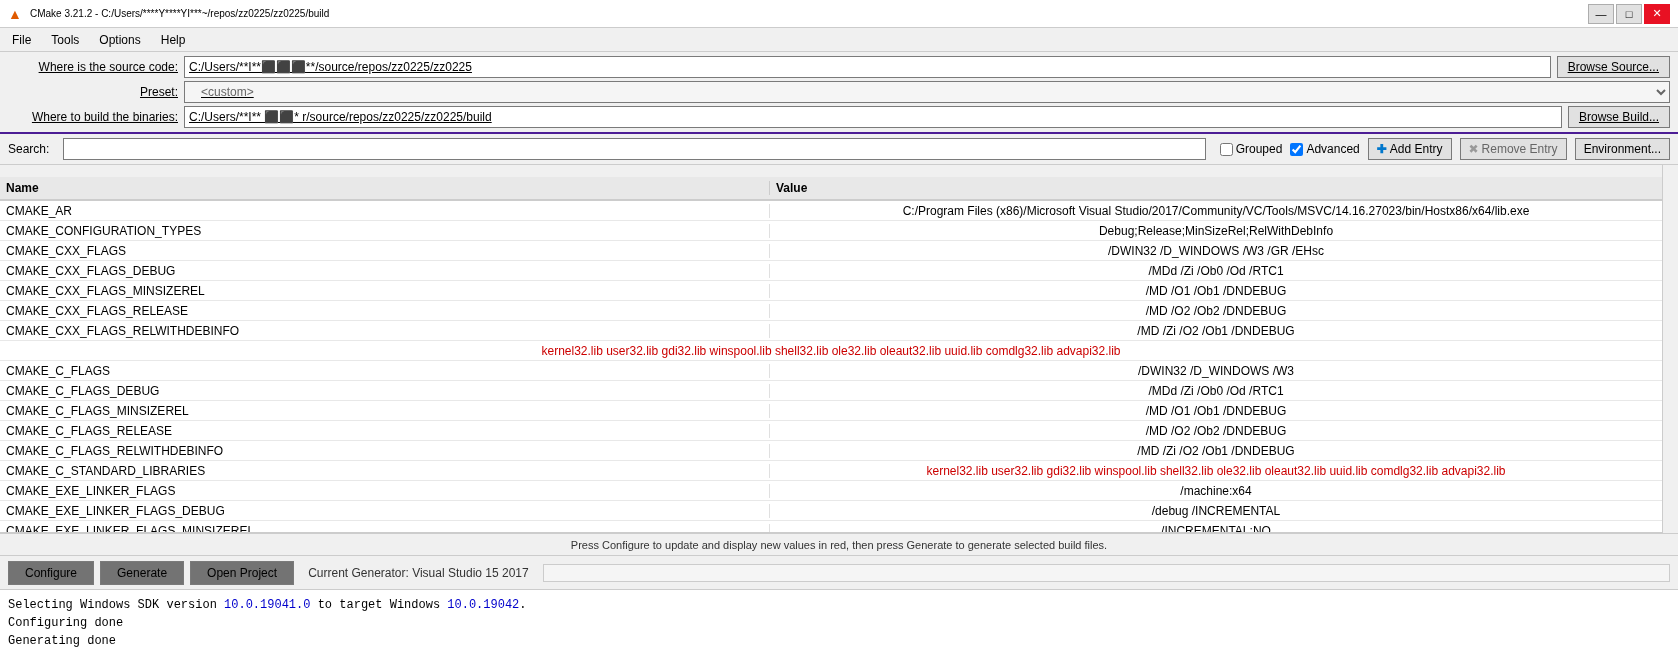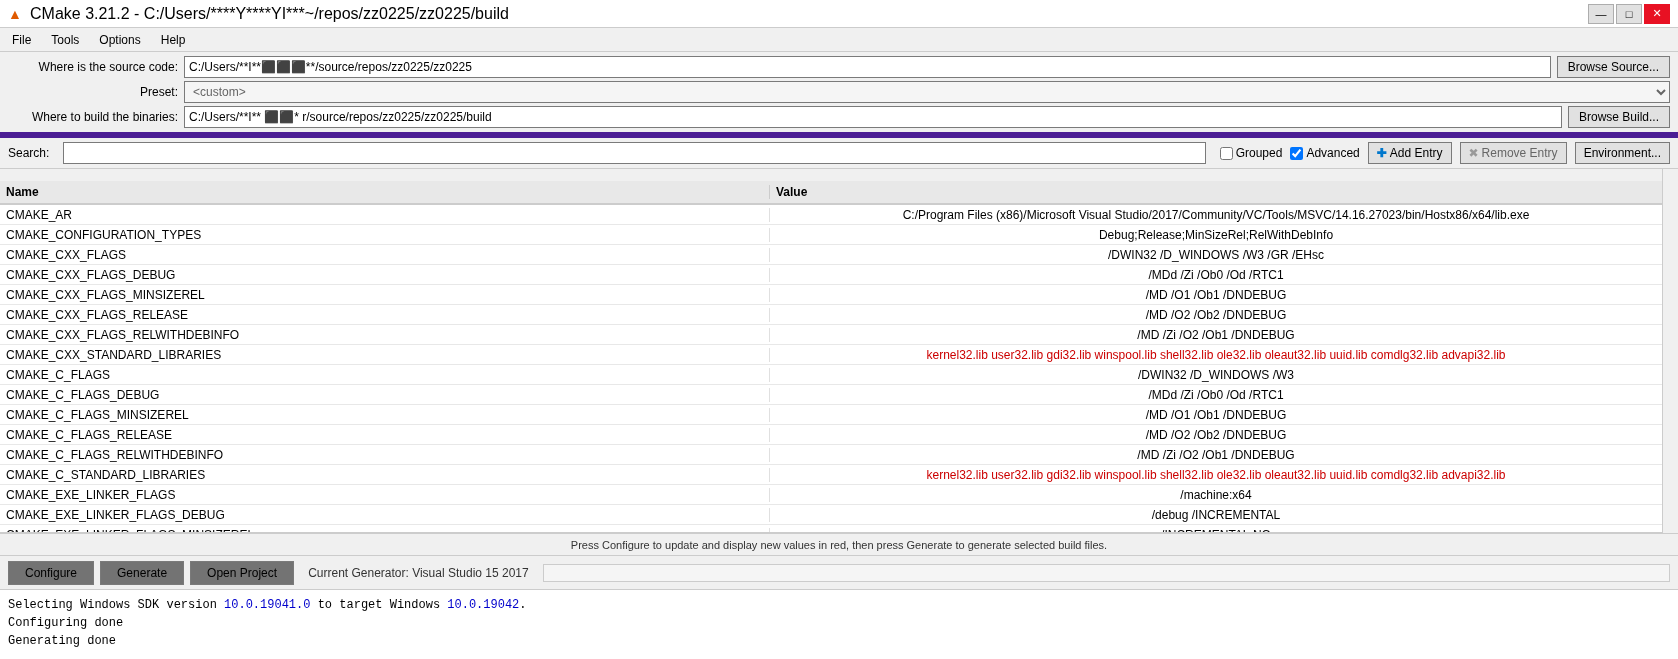--- a/index.html
+++ b/index.html
@@ -24,21 +24,21 @@
     .title-bar-left {
       display: flex;
       align-items: center;
       gap: 6px;
     }
     .title-icon {
       width: 16px;
       height: 16px;
     }
     .title-text {
-      font-size: 16px;
+      font-size: 10px;
       color: #000;
     }
     .title-bar-controls {
       display: flex;
       gap: 2px;
     }
     .title-btn {
       width: 26px;
       height: 20px;
       background: #e1e1e1;
@@ -62,21 +62,22 @@
       font-size: 12px;
       cursor: pointer;
       padding: 2px 4px;
     }
     .toolbar {
       background: #f0f0f0;
       padding: 4px 8px;
       display: flex;
       flex-direction: column;
       gap: 3px;
-      border-bottom: 6px solid #4c1d95;
+      border-bottom: 2px solid #4c1d95;
+      text-decoration: underline;
     }
     .toolbar-row {
       display: flex;
       align-items: center;
       gap: 6px;
     }
     .toolbar-label {
       font-size: 12px;
       white-space: nowrap;
       min-width: 170px;
@@ -98,21 +99,21 @@
       font-size: 12px;
       cursor: pointer;
       white-space: nowrap;
     }
     .preset-select {
       flex: 1;
       height: 22px;
       border: 1px solid #7a7a7a;
       background: #f5f5f5;
       font-size: 12px;
-      padding: 0 4px;
+      padding: 0 12px;
       color: #666;
     }
     .search-row {
       display: flex;
       align-items: center;
       padding: 4px 8px;
       gap: 14px;
       background: #f0f0f0;
       border-bottom: 1px solid #ccc;
     }
@@ -390,21 +391,20 @@
           </div>
           <div class="table-row">
             <div class="cell-name">CMAKE_CXX_FLAGS_RELEASE</div>
             <div class="cell-value">/MD /O2 /Ob2 /DNDEBUG</div>
           </div>
           <div class="table-row">
             <div class="cell-name">CMAKE_CXX_FLAGS_RELWITHDEBINFO</div>
             <div class="cell-value">/MD /Zi /O2 /Ob1 /DNDEBUG</div>
           </div>
           <div class="table-row">
-            <div class="cell-name">CMAKE_CXX_STANDARD_LIBRARIES</div>
             <div class="cell-value red">kernel32.lib user32.lib gdi32.lib winspool.lib shell32.lib ole32.lib oleaut32.lib uuid.lib comdlg32.lib advapi32.lib</div>
           </div>
           <div class="table-row">
             <div class="cell-name">CMAKE_C_FLAGS</div>
             <div class="cell-value">/DWIN32 /D_WINDOWS /W3</div>
           </div>
           <div class="table-row">
             <div class="cell-name">CMAKE_C_FLAGS_DEBUG</div>
             <div class="cell-value">/MDd /Zi /Ob0 /Od /RTC1</div>
           </div>

